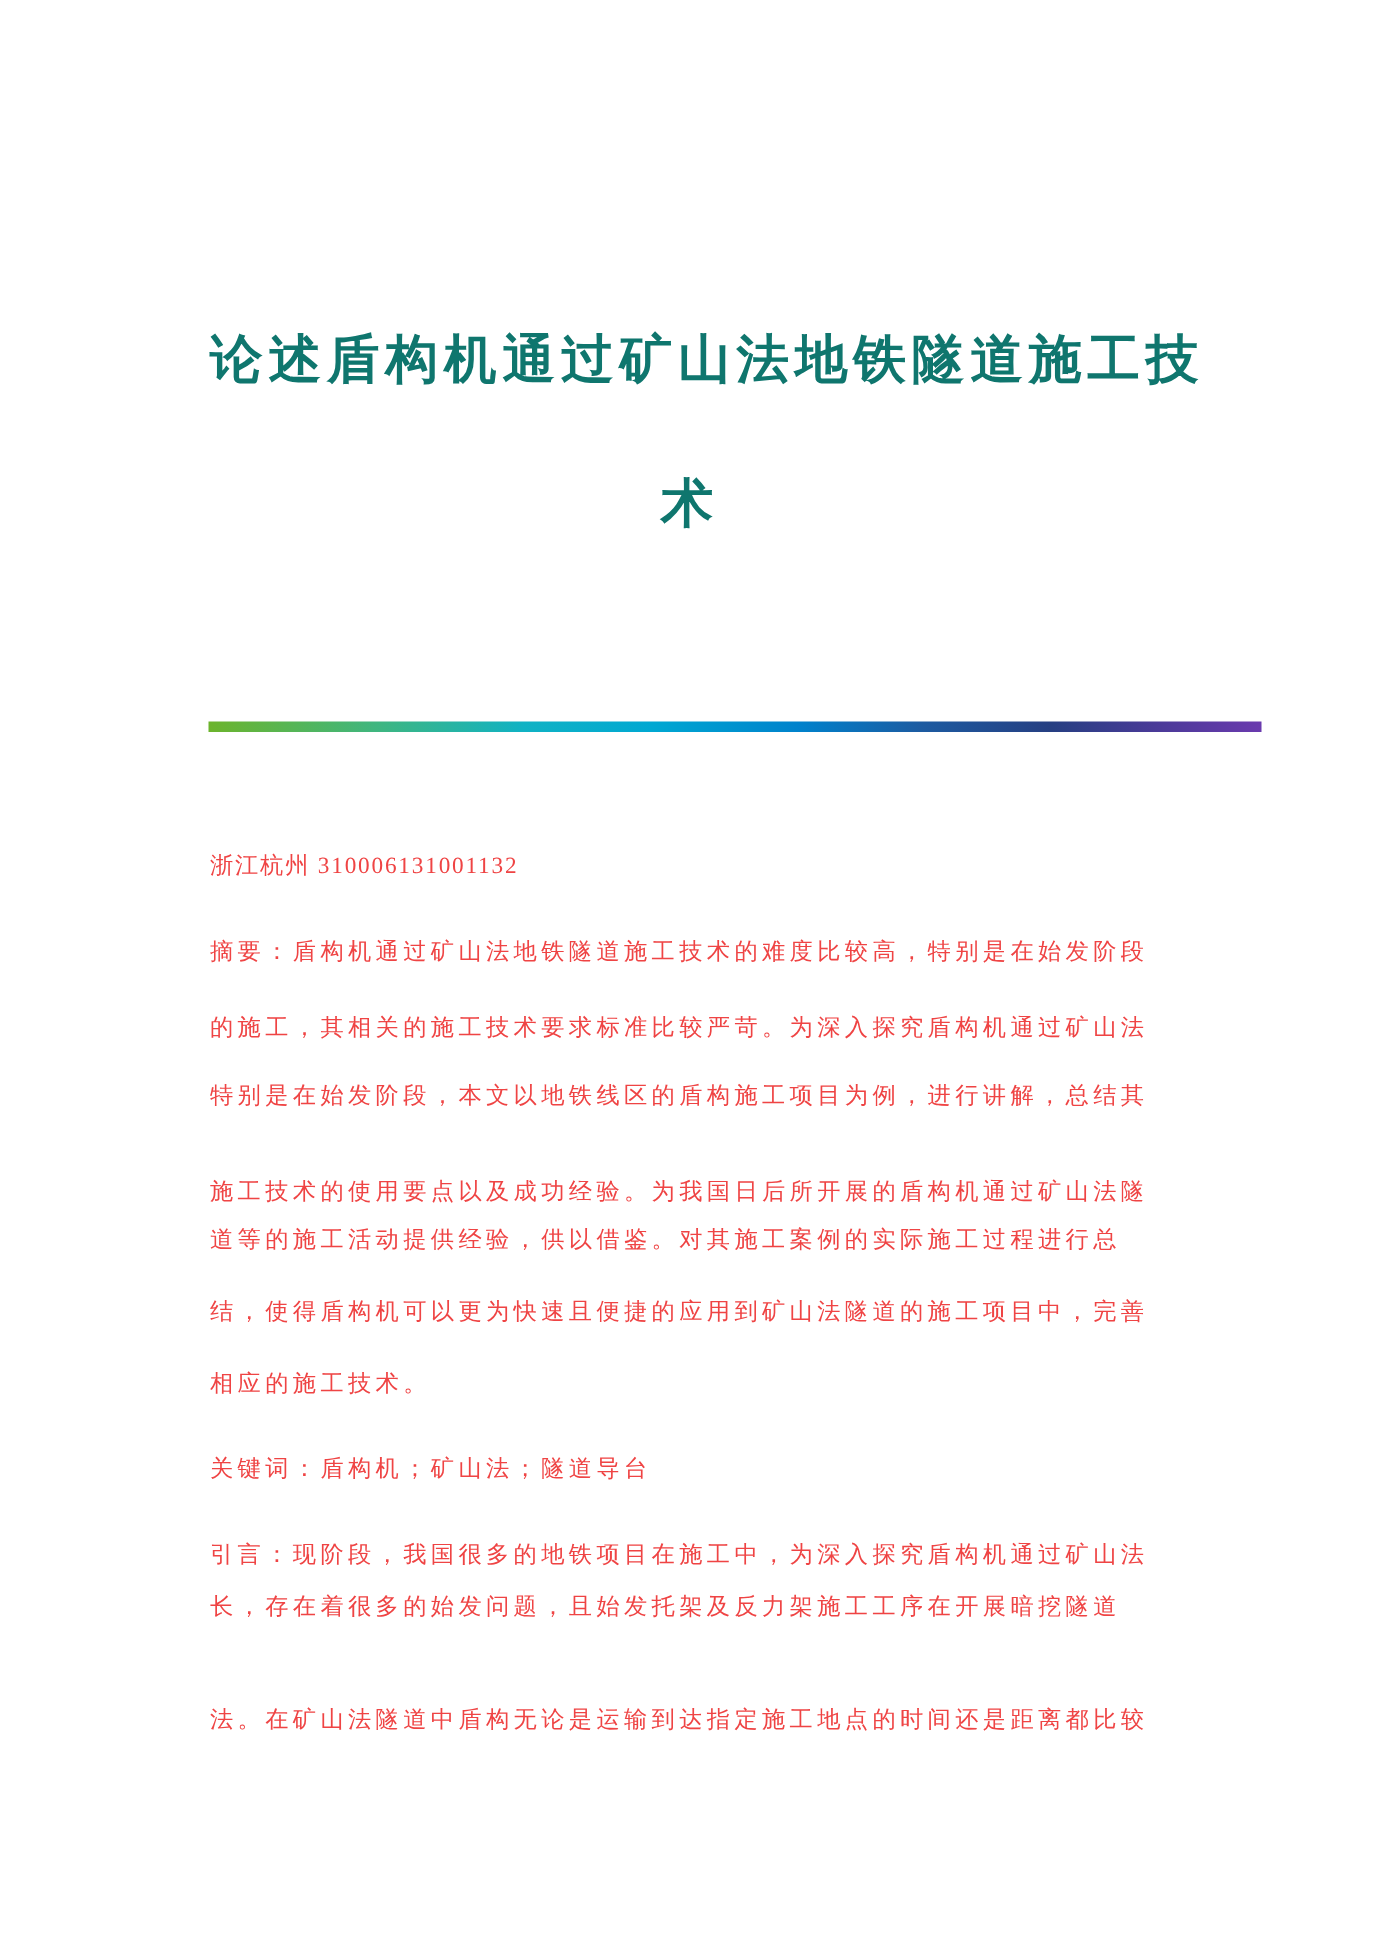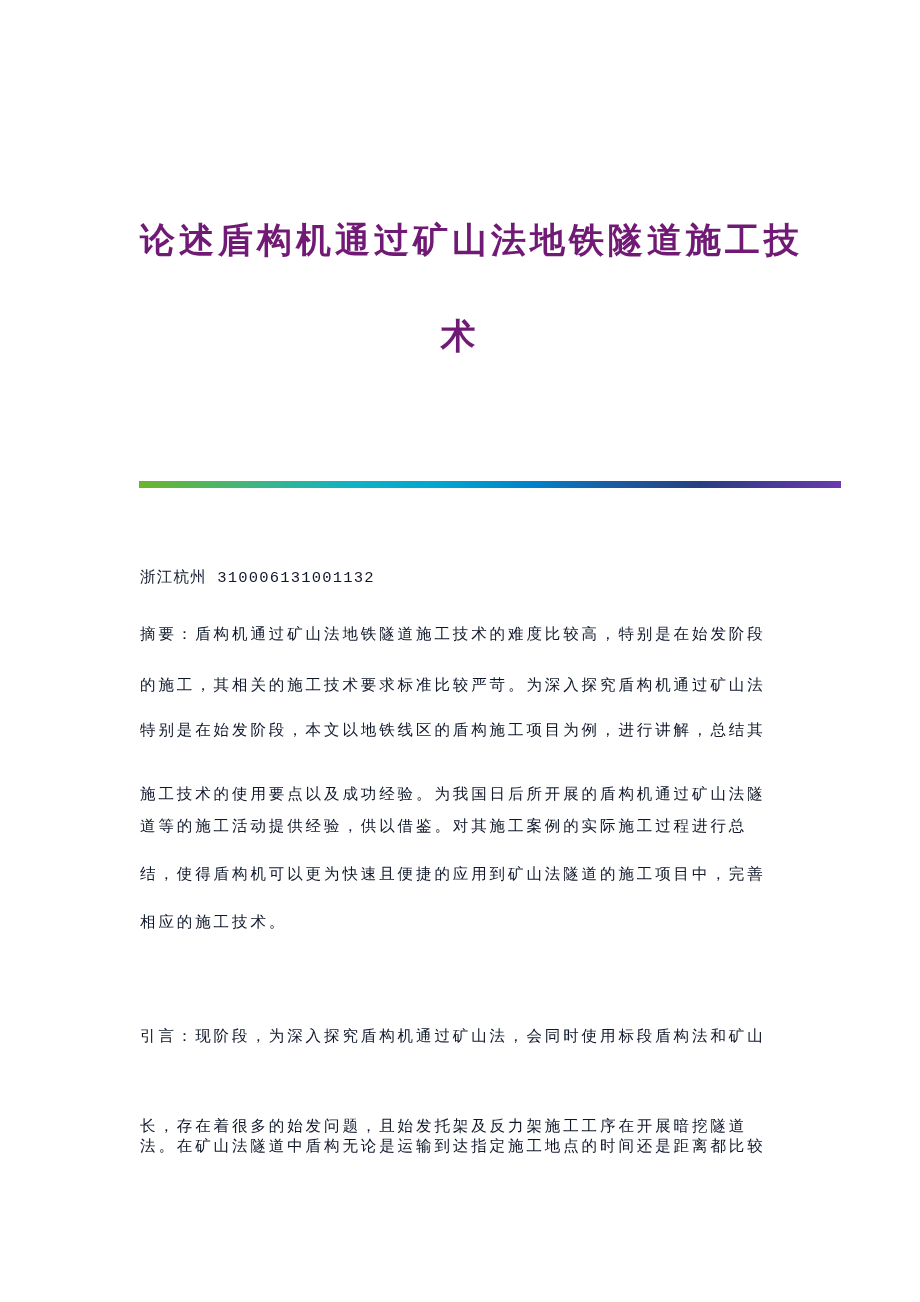--- a/index.html
+++ b/index.html
@@ -25,21 +25,21 @@
     .title-line {
       position: absolute;
       left: 140px;
       width: 640px;
       text-align: center;
       font-family: "DejaVu Serif", "Liberation Serif", serif;
       font-size: 35px;
       font-weight: bold;
       letter-spacing: 4px;
       line-height: 40px;
-      color: #701a75;
+      color: #0f766e;
       white-space: nowrap;
     }
     .title-line.l1 { top: 220px; }
     .title-line.l2 { top: 316px; }
     .divider {
       position: absolute;
       left: 139px;
       top: 481px;
       width: 702px;
       height: 7px;
@@ -50,25 +50,25 @@
         #00a8d2 42%,
         #0082cc 56%,
         #1d5aa0 68%,
         #263f82 80%,
         #4a3a98 90%,
         #6a3aae 100%);
     }
     .body-line {
       position: absolute;
       left: 140px;
-      font-family: Liberation Mono, monospace;
+      font-family: Liberation Serif, serif;
       font-size: 15.5px;
       letter-spacing: 2.9px;
       line-height: 20px;
-      color: #0f172a;
+      color: #ef4444;
       white-space: nowrap;
     }
     .affil {
       letter-spacing: 1.2px;
     }
   </style>
 </head>
 <body>
 
 <div class="page">
@@ -83,20 +83,21 @@
   <div>
     <div class="body-line" style="top:625px;">摘要：盾构机通过矿山法地铁隧道施工技术的难度比较高，特别是在始发阶段</div>
     <div class="body-line" style="top:676px;">的施工，其相关的施工技术要求标准比较严苛。为深入探究盾构机通过矿山法</div>
     <div class="body-line" style="top:721px;">特别是在始发阶段，本文以地铁线区的盾构施工项目为例，进行讲解，总结其</div>
     <div class="body-line" style="top:769px;margin-top:16px;">施工技术的使用要点以及成功经验。为我国日后所开展的盾构机通过矿山法隧</div>
     <div class="body-line" style="top:817px;text-align:right;">道等的施工活动提供经验，供以借鉴。对其施工案例的实际施工过程进行总</div>
     <div class="body-line" style="top:865px;">结，使得盾构机可以更为快速且便捷的应用到矿山法隧道的施工项目中，完善</div>
     <div class="body-line" style="top:913px;">相应的施工技术。</div>
   </div>
 
+  <div class="body-line" style="top:970px;">关键词：盾构机；矿山法；隧道导台</div>
 
   <div>
-    <div class="body-line" style="top:1027px;">引言：现阶段，为深入探究盾构机通过矿山法，会同时使用标段盾构法和矿山</div>
+    <div class="body-line" style="top:1027px;">引言：现阶段，我国很多的地铁项目在施工中，为深入探究盾构机通过矿山法</div>
     <div class="body-line" style="top:1137px;">法。在矿山法隧道中盾构无论是运输到达指定施工地点的时间还是距离都比较</div>
-    <div class="body-line" style="top:1117px;">长，存在着很多的始发问题，且始发托架及反力架施工工序在开展暗挖隧道</div>
+    <div class="body-line" style="top:1062px;">长，存在着很多的始发问题，且始发托架及反力架施工工序在开展暗挖隧道</div>
   </div>
 
 </div>
 
 </body></html>

